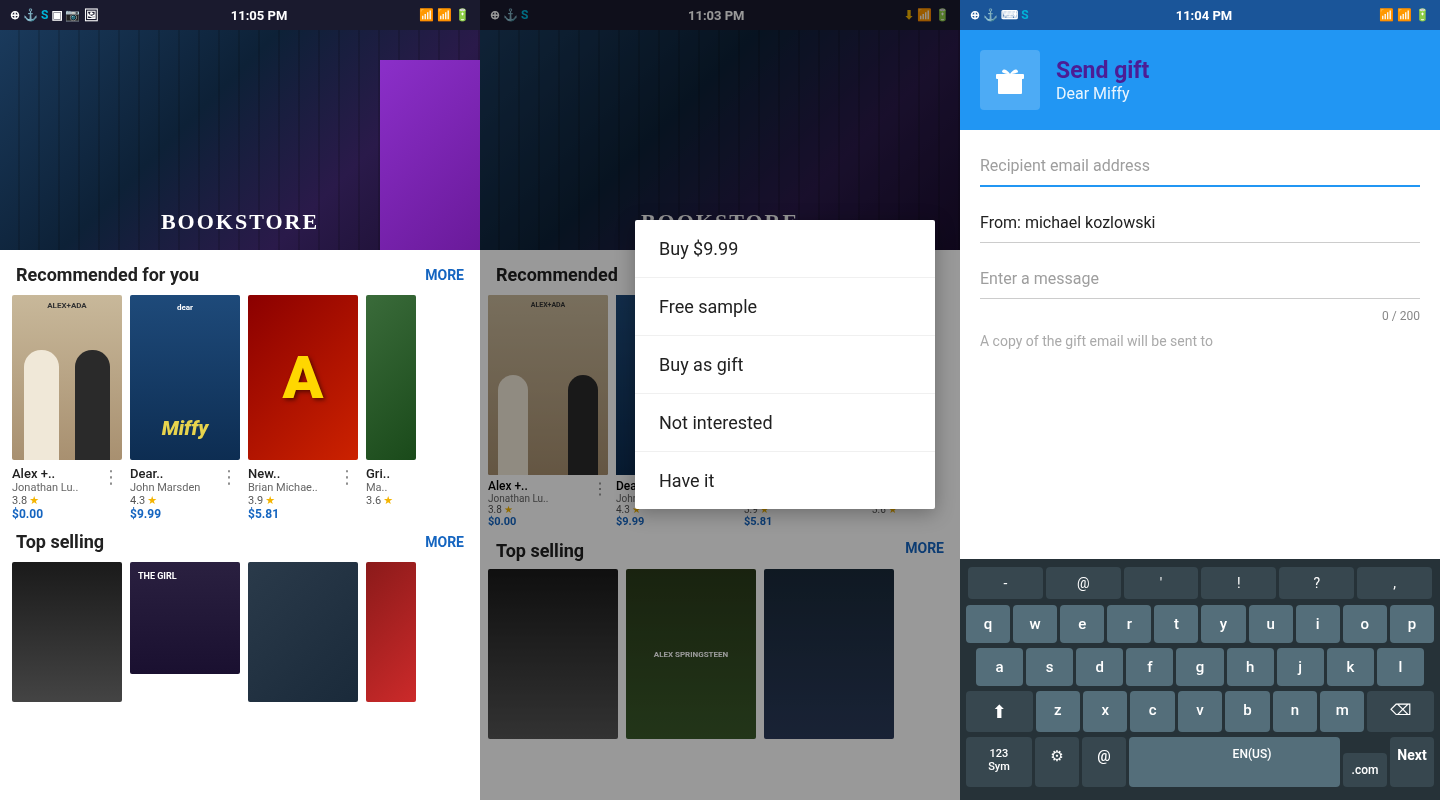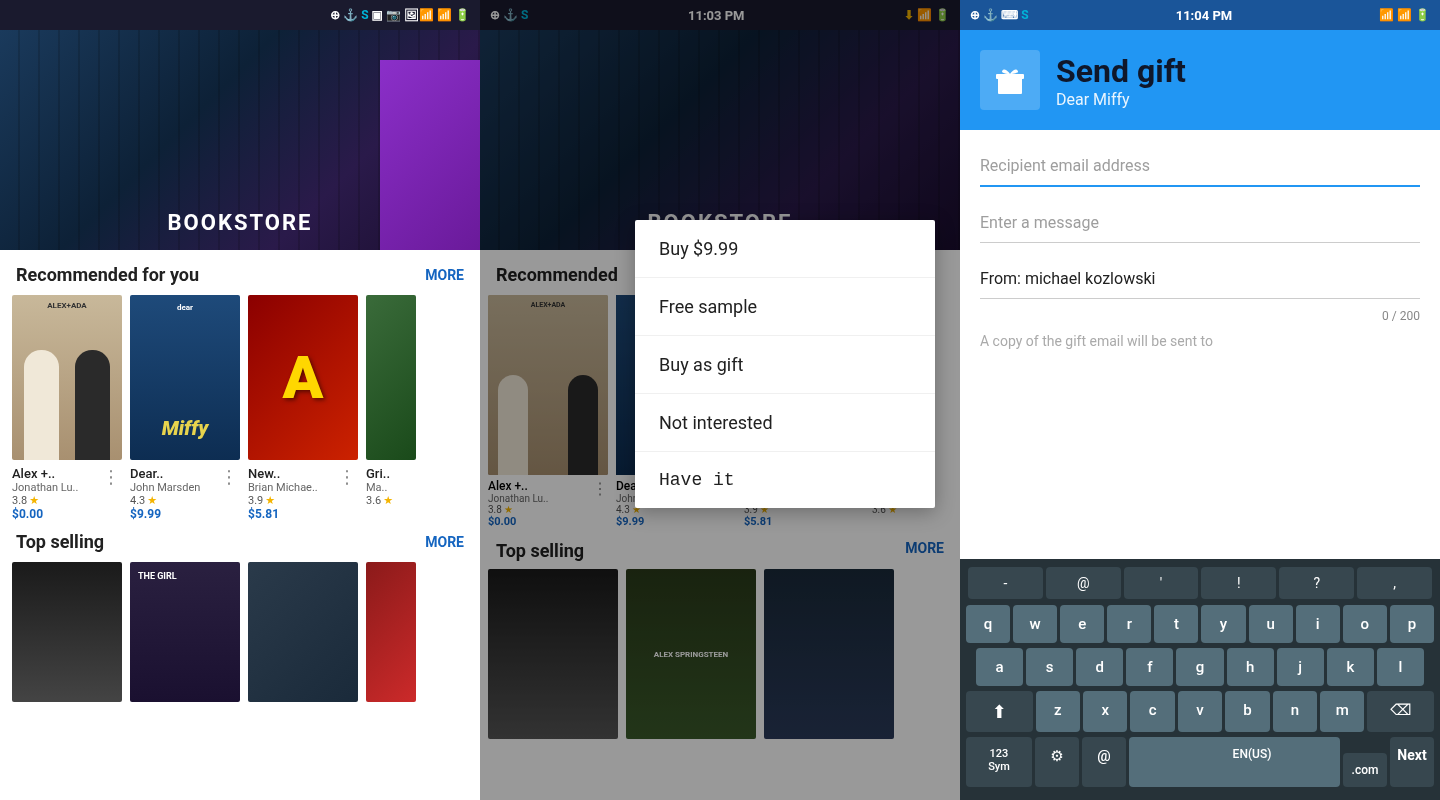--- a/index.html
+++ b/index.html
@@ -51,20 +51,21 @@
     }
     .bookstore-title {
       color: #fff;
       font-size: 22px;
       font-weight: bold;
       letter-spacing: 2px;
       position: relative;
       z-index: 2;
       text-align: center;
       width: 100%;
+      font-family: Liberation Serif, serif;
     }
 
     
     .purple-banner {
       position: absolute;
       right: 0; top: 30px;
       width: 100px;
       height: 190px;
       background: linear-gradient(135deg, #8b2fc9, #6a1a9a);
     }
@@ -166,21 +167,21 @@
       z-index: 100;
       border-radius: 2px;
     }
     .dropdown-item {
       padding: 18px 24px;
       font-size: 18px;
       color: #212121;
       border-bottom: 1px solid #f0f0f0;
       cursor: pointer;
     }
-    .dropdown-item:last-child { border-bottom: none; font-family: Liberation Mono, monospace; }
+    .dropdown-item:last-child { border-bottom: none; }
 
     
     .send-gift-panel {
       background: #fff;
       height: 800px;
       display: flex;
       flex-direction: column;
     }
     .send-gift-header {
       background: #2196f3;
@@ -194,22 +195,22 @@
       background: rgba(255,255,255,0.2);
       border-radius: 4px;
       padding: 10px;
       display: flex;
       align-items: center;
       justify-content: center;
     }
     .gift-icon-svg { width: 40px; height: 40px; }
     .send-gift-title-group {}
     .send-gift-title {
-      color: #0f172a;
-      font-size: 32px;
+      color: #4c1d95;
+      font-size: 23px;
       font-weight: bold;
     }
     .send-gift-subtitle { color: rgba(255,255,255,0.9); font-size: 16px; }
 
     
     .gift-form {
       padding: 20px;
       flex: 1;
       background: #fff;
     }
@@ -333,20 +334,21 @@
 
   <div class="status-bar">
     <div class="status-icons">
       <span>⊕</span>
       <span>⚓</span>
       <span style="color:#00b4d8">S</span>
       <span>▣</span>
       <span>📷</span>
       <span>🖼</span>
     </div>
+    <div style="flex:1; text-align:center; font-size:13px; font-weight:bold;">11:05 PM</div>
     <div class="status-icons">
       <span>📶</span>
       <span>📶</span>
       <span>🔋</span>
     </div>
   </div>
 
   <div class="bookstore-header">
     <div class="bookstore-bg">
       <div class="bookshelf-overlay"></div>
@@ -440,21 +442,21 @@
     </div>
   </div>
 
   <div class="section-header top-selling">
     <span class="section-title">Top selling</span>
     <span class="more-btn">MORE</span>
   </div>
 
   <div class="bottom-books">
     <div style="width:110px;height:140px;border-radius:2px;background:linear-gradient(180deg,#1a1a1a,#444);display:flex;align-items:center;justify-content:center;"></div>
-    <div style="width:110px;height:140px;border-radius:2px;background:linear-gradient(180deg,#2a2040,#1a1030);">
+    <div style="width:110px;height:112px;border-radius:2px;background:linear-gradient(180deg,#2a2040,#1a1030);">
       <div style="padding:8px;color:#fff;font-size:9px;font-weight:bold;line-height:1.4;">
         <div>THE GIRL</div>
       </div>
     </div>
     <div style="width:110px;height:140px;border-radius:2px;background:linear-gradient(135deg,#2a3a4a,#1a2a3a);"></div>
     <div style="width:50px;height:140px;border-radius:2px;background:linear-gradient(135deg,#8b1a1a,#cc2a2a);overflow:hidden;"></div>
   </div>
 </div>
 
 <div class="panel panel-middle" style="position:relative;">
@@ -629,25 +631,25 @@
       <div class="send-gift-subtitle">Dear Miffy</div>
     </div>
   </div>
 
   <div class="gift-form">
     <div class="form-field">
       <div class="form-placeholder">Recipient email address</div>
     </div>
 
     <div class="form-field-inactive">
+      <div class="form-value">From: michael kozlowski</div>
+    </div>
+
+    <div class="form-field-inactive">
       <div class="form-placeholder">Enter a message</div>
-    </div>
-
-    <div class="form-field-inactive">
-      <div class="form-value">From: michael kozlowski</div>
     </div>
 
     <div class="char-count">0 / 200</div>
 
     <div class="gift-note">A copy of the gift email will be sent to</div>
   </div>
 
   <div class="keyboard">
 
     <div class="keyboard-special-row">

